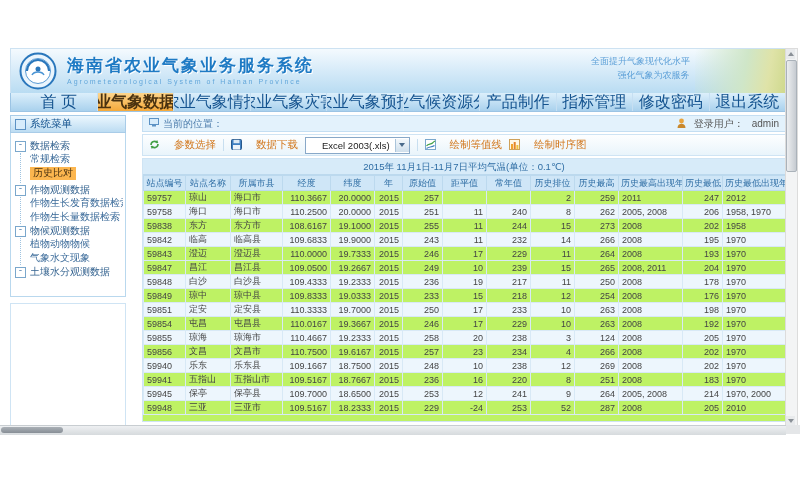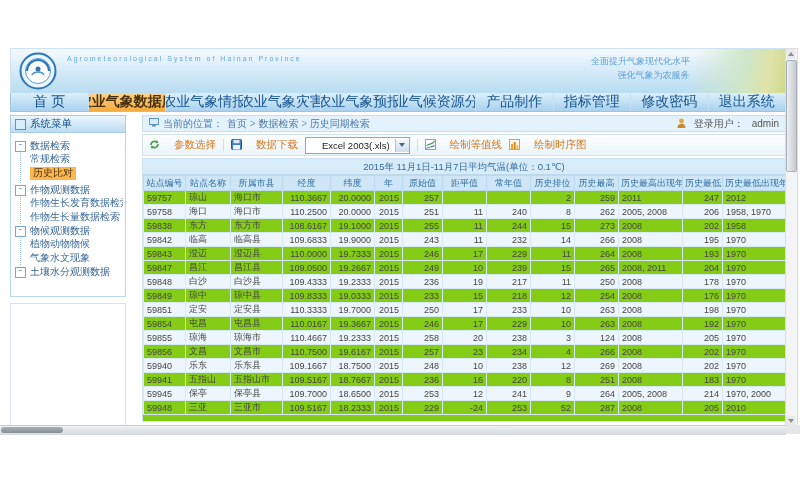--- a/index.html
+++ b/index.html
@@ -18,21 +18,21 @@
              text-shadow:1px 1px 0 #ffffff;}
   .app-subtitle{color:#63a7da;font-size:7px;letter-spacing:2px;margin-top:1px;}
   .slogan{position:absolute;right:95px;top:5px;color:#4e97d4;font-size:9px;
           text-align:center;line-height:14px;opacity:.9;}
   .slogan div:last-child{padding-left:26px;}
   .banner-art{position:absolute;right:0;top:0;width:90px;height:44px;
           background:linear-gradient(100deg,rgba(185,220,242,0) 0%,#cfe6c8 55%,#dfe3a8 80%,#cfd98e 100%);}
 
   
   .nav{height:18px;display:flex;background:linear-gradient(180deg,#dceffb 0%,#a9d1ed 100%);
-       border:1px solid #9cc4e4;border-top:none;font-size:14px;color:#14538f;}
+       border:1px solid #9cc4e4;border-top:none;font-size:16px;color:#14538f;padding-left:10px;}
   .nav-item{flex:1;display:flex;align-items:center;justify-content:center;
             border-right:1px solid #c6dff2;white-space:nowrap;cursor:pointer;overflow:hidden;}
   .nav-item:last-child{border-right:none;}
   .nav-item.active{background:linear-gradient(180deg,#fdd58c 0%,#f5a93a 100%);
                    color:#4a3210;font-weight:bold;}
 
   
   .content{display:flex;margin-top:3px;align-items:flex-start;}
   .sidebar{width:116px;margin-right:16px;flex:none;font-family:Liberation Mono, monospace;}
   .side-header{height:16px;background:linear-gradient(180deg,#ecf7fe 0%,#bcdcf2 100%);
@@ -63,21 +63,21 @@
   .tsep{width:1px;height:12px;background:#c8dff0;}
   .tselect{border:1px solid #88a8c8;background:#fff;color:#222;font-size:9.5px;height:15px;
            display:flex;align-items:center;padding-left:16px;cursor:pointer;white-space:nowrap;}
   .selarrow{width:13px;height:13px;margin-left:5px;border-left:1px solid #aac4da;
             background:linear-gradient(180deg,#f4f8fb,#cfdfec);
             display:flex;align-items:center;justify-content:center;}
   .selarrow i{width:0;height:0;border-left:3px solid transparent;border-right:3px solid transparent;
               border-top:4px solid #4a6a8a;}
 
   
-  .table-wrap{margin-top:2px;border:1px solid #cfe4f4;background:#84cc16;height:262px;overflow:hidden;}
+  .table-wrap{margin-top:2px;border:1px solid #cfe4f4;background:#bef264;height:262px;overflow:hidden;}
   .tbl-title{height:15px;line-height:15px;background:#d7ebf9;color:#2e6da4;text-align:center;
              font-size:9.5px;border-bottom:1px solid #bcd9ee;}
   table{border-collapse:collapse;table-layout:fixed;width:650px;font-size:9px;color:#444;}
   th{background:#cfe6f7;color:#2e6da4;font-weight:normal;height:14px;
      border:1px solid #bcd9ee;overflow:hidden;white-space:nowrap;padding:0 2px;}
   td{height:12.5px;border:1px solid #d8e9f6;padding:0 3px;white-space:nowrap;overflow:hidden;}
   tr.even td{background:#edf6fd;}
   .a-l{text-align:left;} .a-r{text-align:right;} 
 
   
@@ -108,20 +108,21 @@
       <div class="logo">
         <svg viewBox="0 0 38 38" width="38" height="38">
           <circle cx="19" cy="19" r="17.5" fill="#eaf5fd" stroke="#2a77bc" stroke-width="2"></circle>
           <circle cx="19" cy="19" r="12.5" fill="#ffffff" stroke="#5a9bd4" stroke-width="1"></circle>
           <path d="M8 19a11 11 0 0 1 22 0" fill="none" stroke="#2a77bc" stroke-width="2"></path>
           <path d="M13 23c2-4 10-4 12 0" fill="none" stroke="#4a94d4" stroke-width="1.5"></path>
           <circle cx="19" cy="17" r="2.5" fill="#2a77bc"></circle>
         </svg>
       </div>
       <div class="titles">
+        <div class="app-title">海南省农业气象业务服务系统</div>
         <div class="app-subtitle">Agrometeorological System of Hainan Province</div>
       </div>
       <div class="slogan">
         <div>全面提升气象现代化水平</div>
         <div>强化气象为农服务</div>
       </div>
     </div>
 
     <div class="nav" id="nav">
         <div class="nav-item">首 页</div>
@@ -175,21 +176,20 @@
 
       <div class="main">
         <div class="crumbbar">
           <span>
             <svg width="10" height="9" viewBox="0 0 10 9">
                 <rect x="0.5" y="0.5" width="9" height="6" fill="#d7ecfb" stroke="#5c92c4"></rect>
                 <rect x="3" y="7" width="4" height="1.5" fill="#5c92c4"></rect>
               </svg>
           </span>
           <span>当前的位置：</span>
-          <span id="crumbs"><span>首页</span><span class="crumb-sep"> &gt; </span><span>数据检索</span><span class="crumb-sep"> &gt; </span><span>历史同期检索</span></span>
           <span class="userbox">
             <span>
               <svg width="9" height="10" viewBox="0 0 9 10">
                   <circle cx="4.5" cy="3" r="2.4" fill="#e8a33d"></circle>
                   <path d="M0.5 10c0-3 2-4.3 4-4.3s4 1.3 4 4.3z" fill="#c9882c"></path>
                 </svg>
             </span>
             <span>登录用户：</span>
             <span>admin</span>
           </span>

